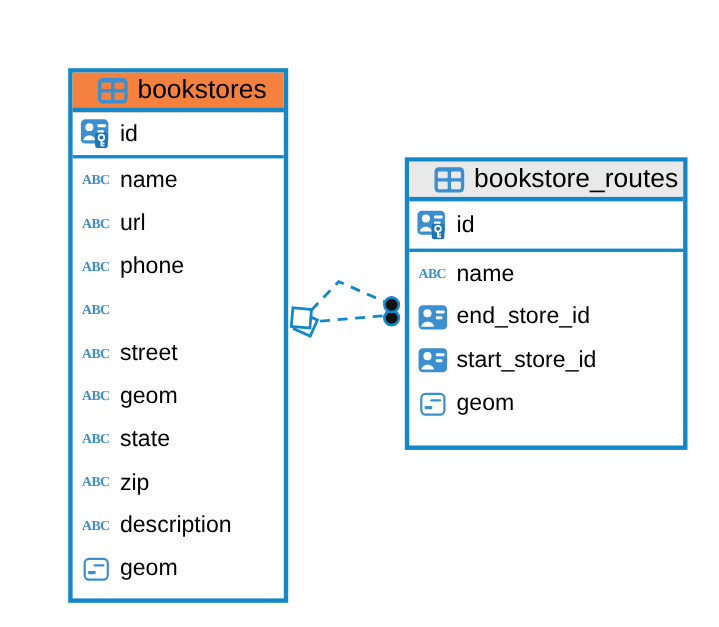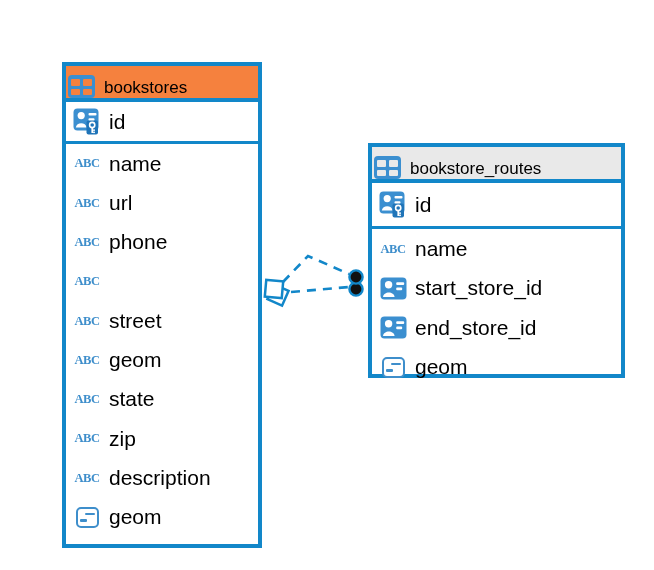--- a/index.html
+++ b/index.html
@@ -6,24 +6,24 @@
     --accent:#1287C9; --orange:#F5813E; --gray:#E9E9E9;
     --iconblue:#3B8FD0; --abcblue:#3E8ECB; --keyblue:#1F74B8; --ink:#000;
   }
   *{box-sizing:border-box;margin:0;padding:0}
   html,body{width:654px;height:570px;background:#fff;overflow:hidden;
     font-family:"Liberation Sans",sans-serif;color:var(--ink)}
   .canvas{position:relative;width:654px;height:570px;background:#fff}
 
   .etable{position:absolute;background:#fff;border:4px solid var(--accent)}
   .t1{left:62px;top:62px;width:200px;height:486px}
-  .t2{left:368px;top:143px;width:257px;height:235px}
-
-  .ehead{display:flex;align-items:flex-end;gap:9px;padding-left:2px;
-    height:36px;border-bottom:4px solid var(--accent);font-size:17px}
+  .t2{left:368px;top:143px;width:257px;height:266px}
+
+  .ehead{display:flex;align-items:center;gap:9px;padding-left:23px;
+    height:36px;border-bottom:4px solid var(--accent);font-size:24px}
   .t1 .ehead{background:var(--orange)}
   .t2 .ehead{background:var(--gray)}
 
   .row{display:flex;align-items:center;gap:8px;padding-left:7px;font-size:21px}
   .pk-row{border-bottom:3px solid var(--accent);font-weight:normal}
   .t1 .pk-row{height:42px}
   .t2 .pk-row{height:46px}
   .t1 .body .row{height:39.3px}
   .t2 .body .row{height:39.5px}
 
@@ -183,33 +183,33 @@
         <div class="row">
           <span class="icon-slot">
     <svg class="badge" width="27" height="23" viewBox="0 0 27 23">
       <rect x="0.5" y="0.5" width="26" height="22" rx="4" fill="var(--iconblue)"></rect>
       <circle cx="8.6" cy="7.8" r="3.7" fill="#fff"></circle>
       <path d="M3 20 C3.6 14 14 14 14.6 20 Z" fill="#fff"></path>
       <rect x="16.2" y="5.2" width="8" height="2.7" rx="1" fill="#fff"></rect>
       <rect x="16.2" y="10.6" width="6" height="2.7" rx="1" fill="#fff"></rect>
     </svg>
   </span>
-          <span>start_store_id</span>
+          <span>end_store_id</span>
         </div>
         <div class="row">
           <span class="icon-slot">
     <svg class="badge" width="27" height="23" viewBox="0 0 27 23">
       <rect x="0.5" y="0.5" width="26" height="22" rx="4" fill="var(--iconblue)"></rect>
       <circle cx="8.6" cy="7.8" r="3.7" fill="#fff"></circle>
       <path d="M3 20 C3.6 14 14 14 14.6 20 Z" fill="#fff"></path>
       <rect x="16.2" y="5.2" width="8" height="2.7" rx="1" fill="#fff"></rect>
       <rect x="16.2" y="10.6" width="6" height="2.7" rx="1" fill="#fff"></rect>
     </svg>
   </span>
-          <span>end_store_id</span>
+          <span>start_store_id</span>
         </div>
         <div class="row">
           <span class="icon-slot">
             <span class="geom-icon"></span>
           </span>
           <span>geom</span>
         </div>
       </div>
   </div>
 

